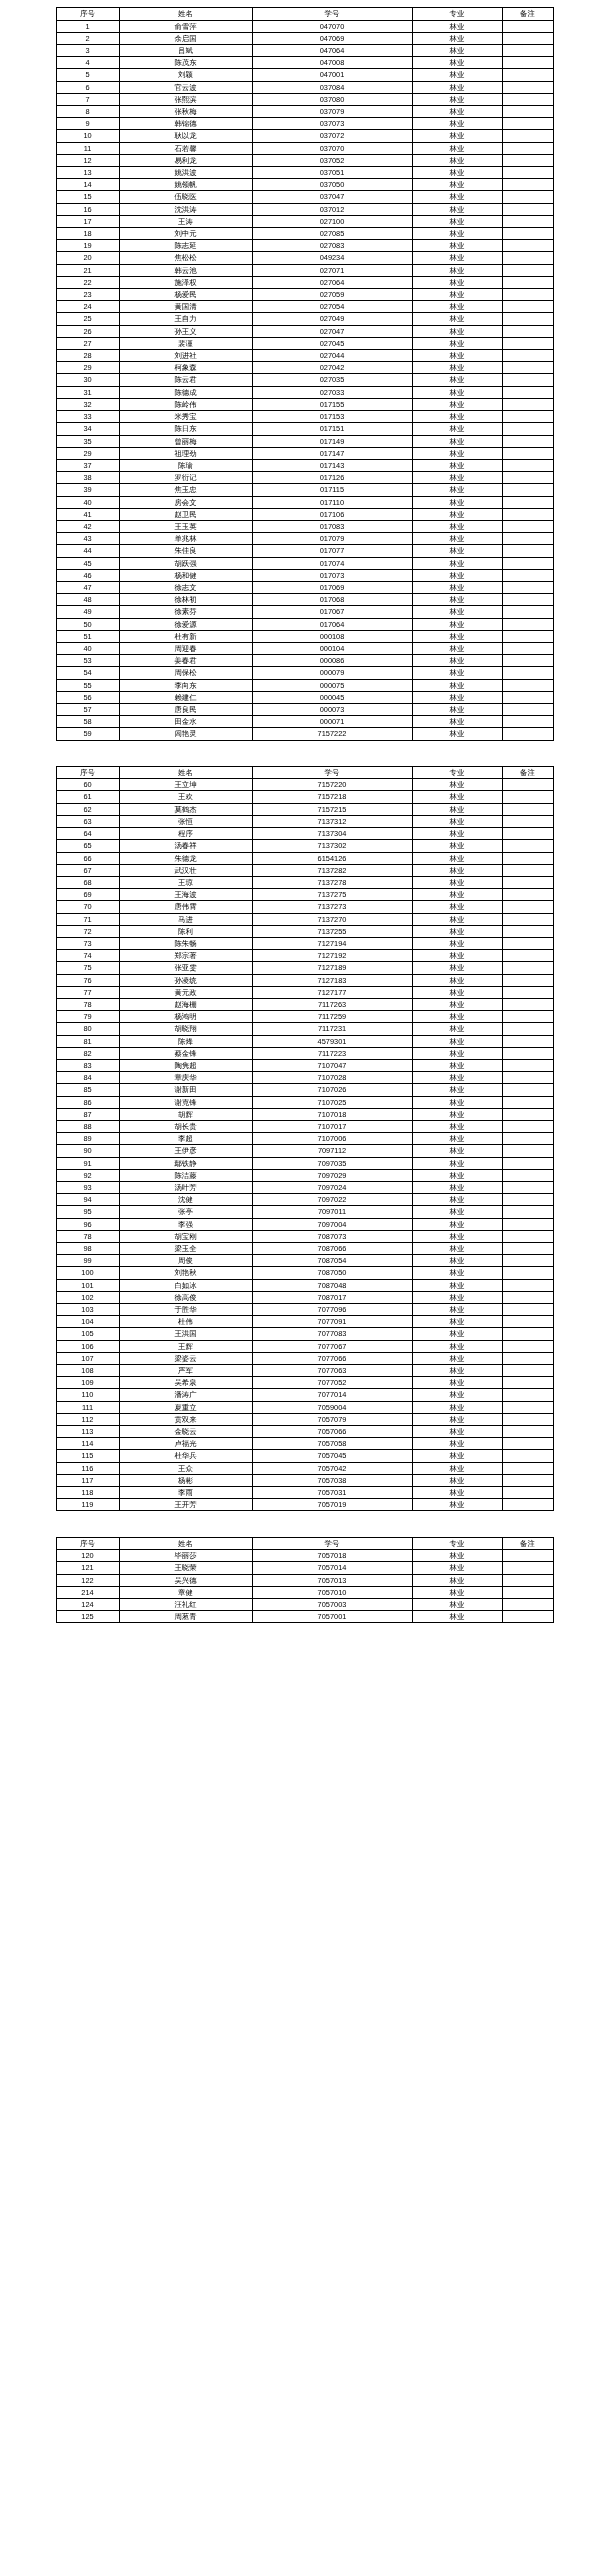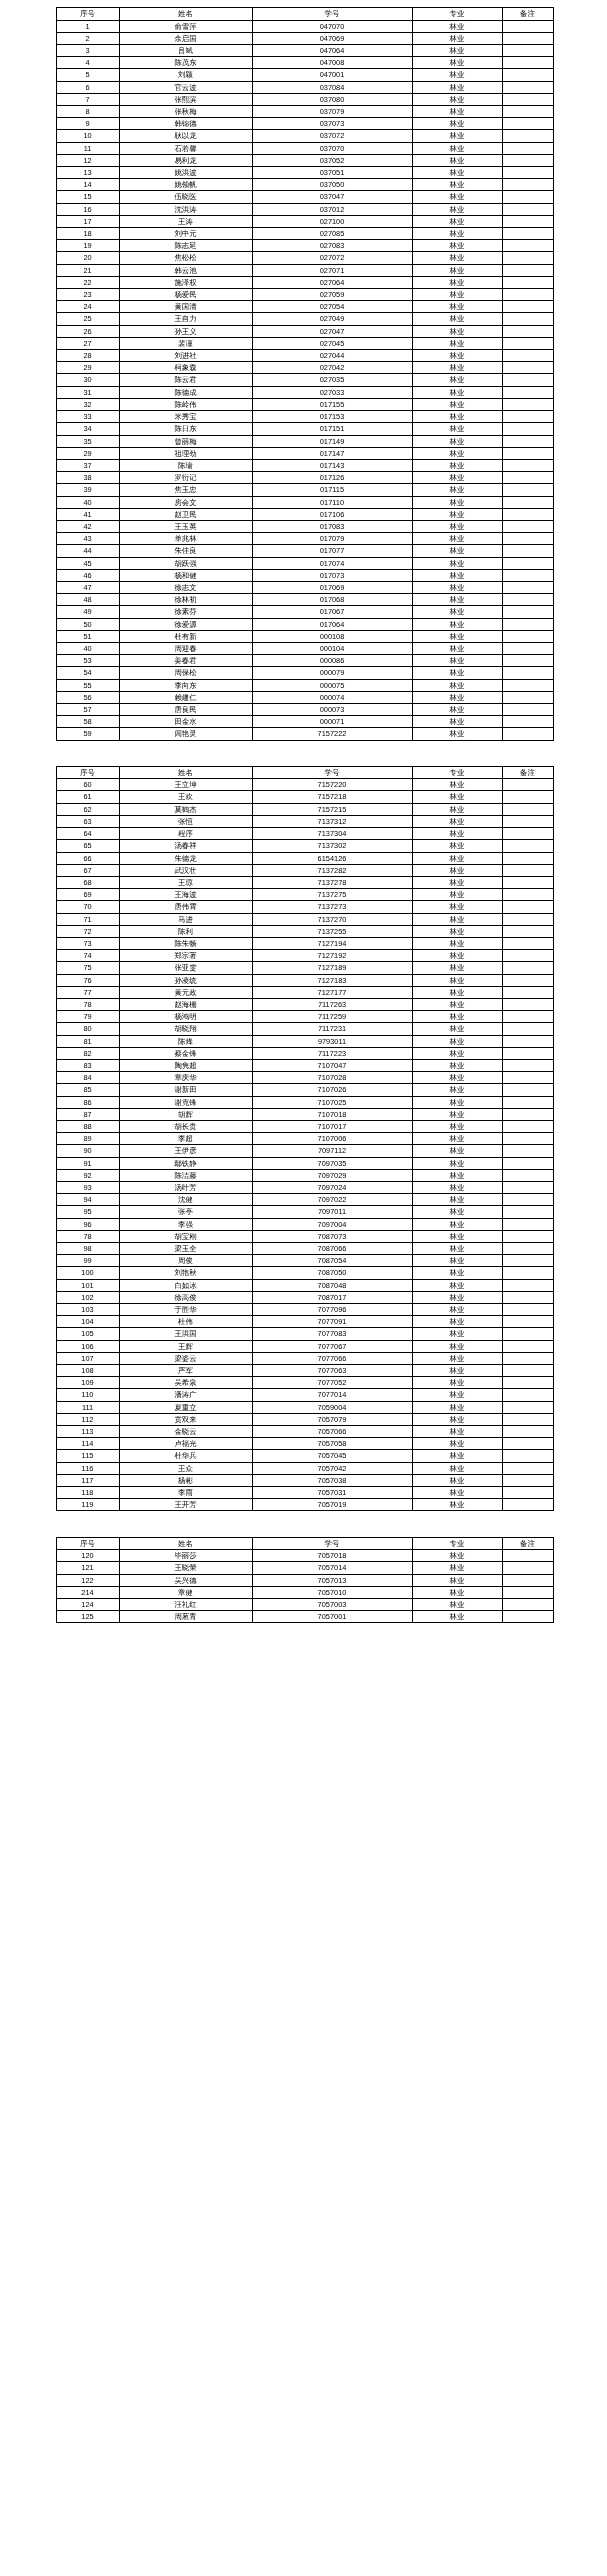--- a/index.html
+++ b/index.html
@@ -204,21 +204,21 @@
             <tr>
               <td>19</td>
               <td>陈志延</td>
               <td>027083</td>
               <td>林业</td>
               <td></td>
             </tr>
             <tr>
               <td>20</td>
               <td>焦松松</td>
-              <td>027072</td>
+              <td>049234</td>
               <td>林业</td>
               <td></td>
             </tr>
             <tr>
               <td>21</td>
               <td>韩云池</td>
               <td>027071</td>
               <td>林业</td>
               <td></td>
             </tr>
@@ -456,21 +456,21 @@
             <tr>
               <td>55</td>
               <td>李向东</td>
               <td>000075</td>
               <td>林业</td>
               <td></td>
             </tr>
             <tr>
               <td>56</td>
               <td>赖建仁</td>
-              <td>000074</td>
+              <td>000045</td>
               <td>林业</td>
               <td></td>
             </tr>
             <tr>
               <td>57</td>
               <td>唐良民</td>
               <td>000073</td>
               <td>林业</td>
               <td></td>
             </tr>
@@ -653,21 +653,21 @@
             <tr>
               <td>80</td>
               <td>胡晓翔</td>
               <td>7117231</td>
               <td>林业</td>
               <td></td>
             </tr>
             <tr>
               <td>81</td>
               <td>陈烽</td>
-              <td>9793011</td>
+              <td>4579301</td>
               <td>林业</td>
               <td></td>
             </tr>
             <tr>
               <td>82</td>
               <td>蔡金锋</td>
               <td>7117223</td>
               <td>林业</td>
               <td></td>
             </tr>

